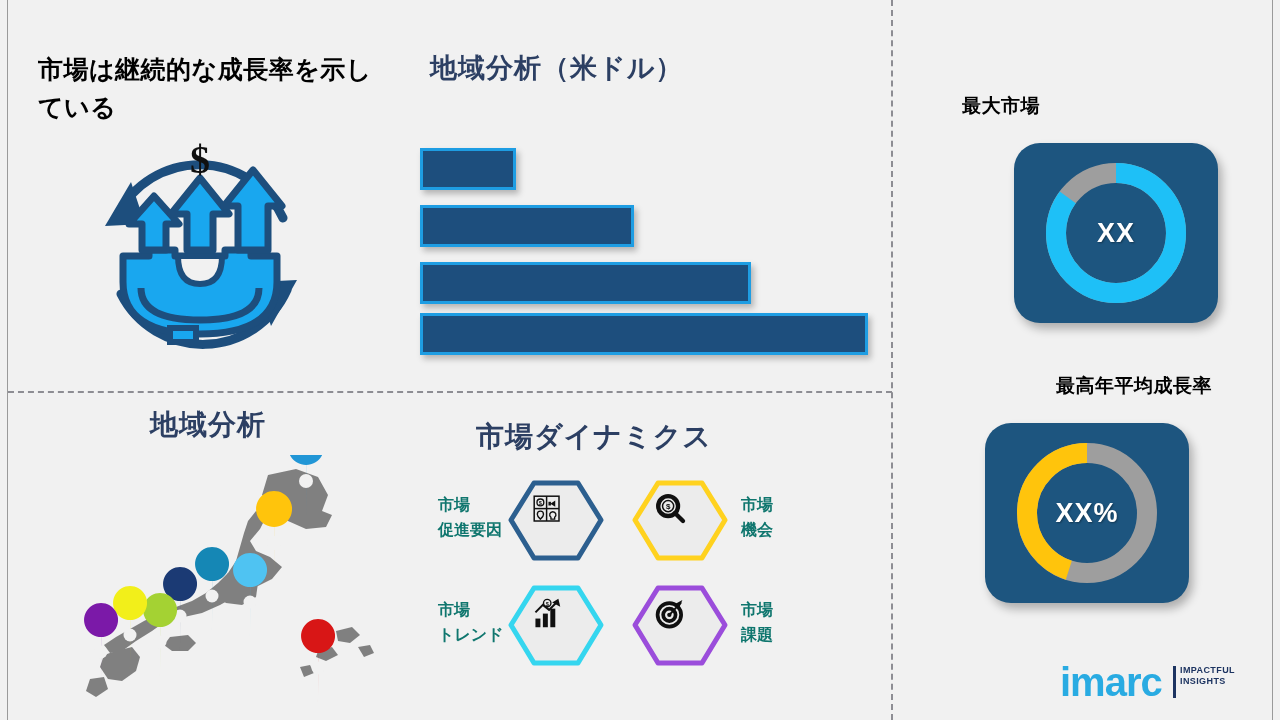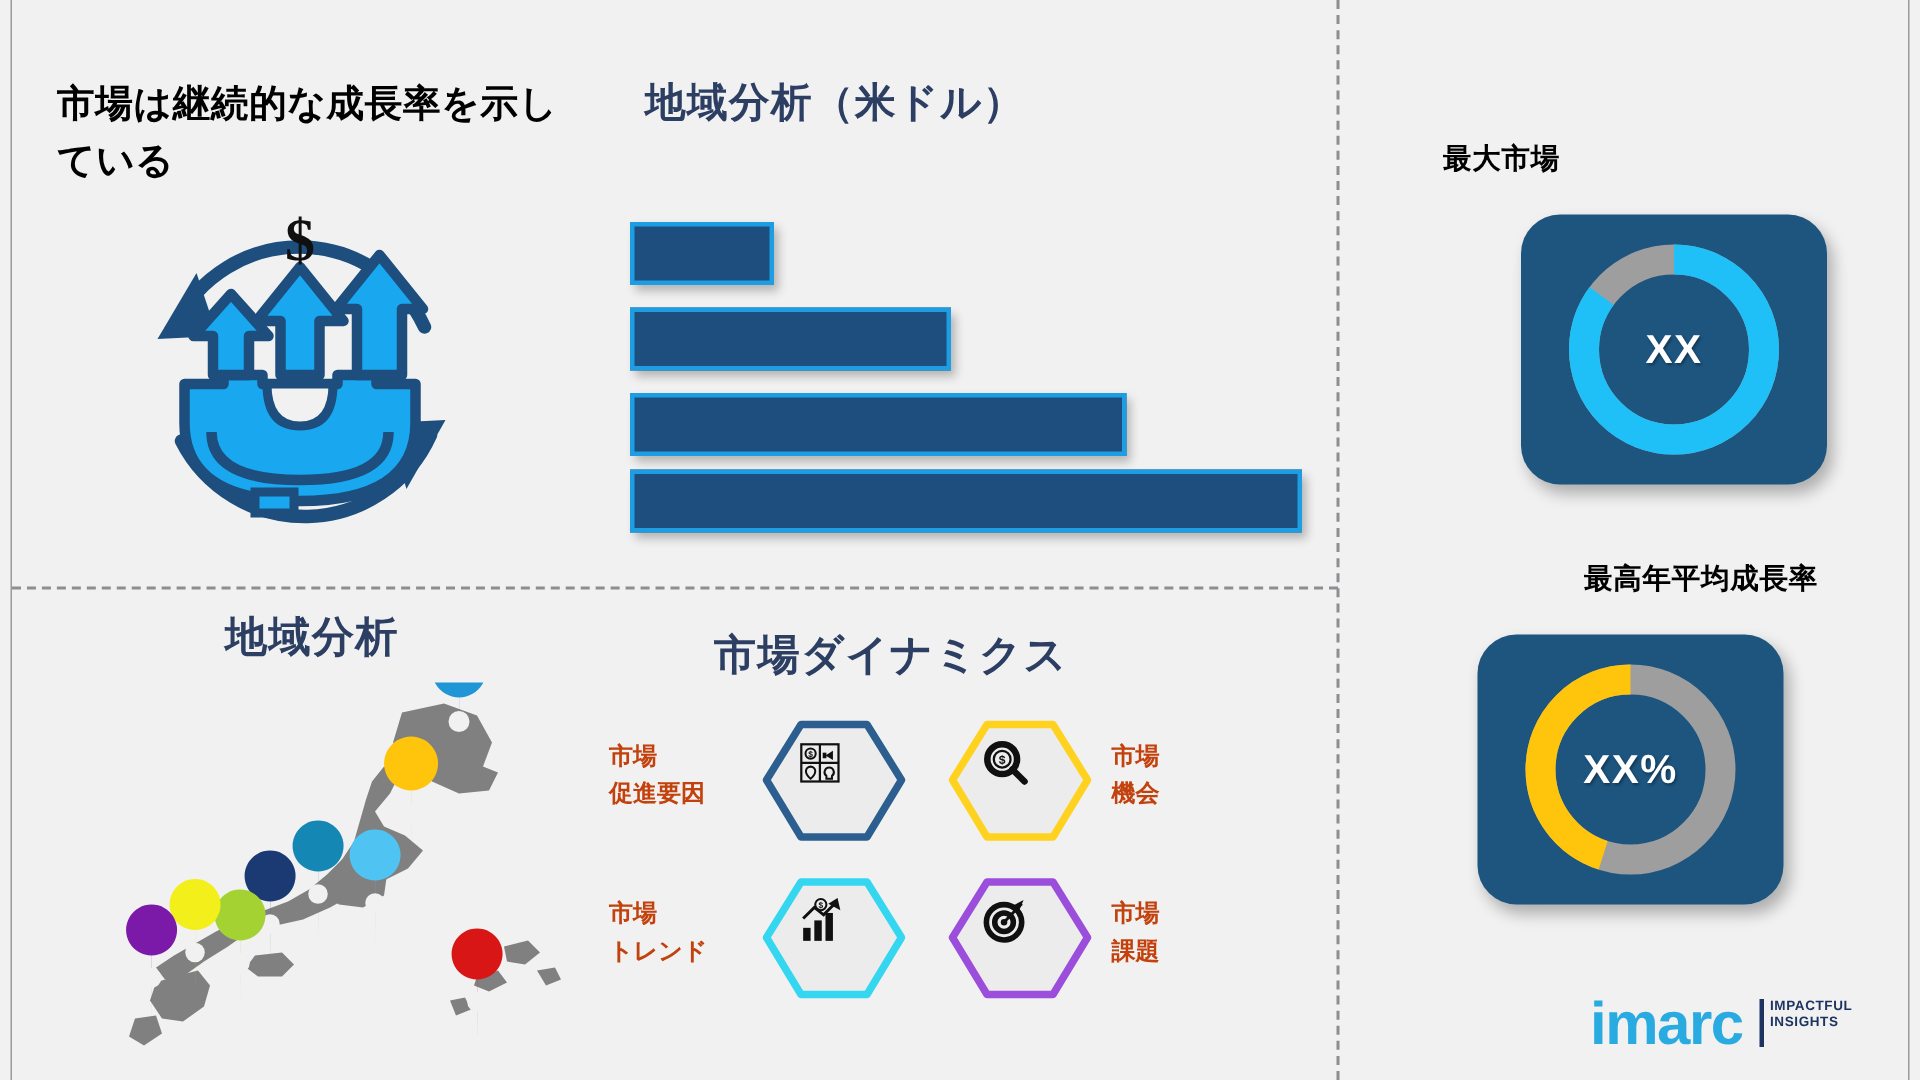--- a/index.html
+++ b/index.html
@@ -78,21 +78,21 @@
 
   
   #dynamics-grid{position:absolute;left:400px;top:478px;width:440px;height:200px;}
   .dyn-item{position:absolute;width:210px;height:85px;}
   .dyn-r1{top:0;}
   .dyn-r2{top:105px;}
   .dyn-left{left:0;}
   .dyn-right{left:230px;}
   .dyn-text{
     position:absolute;top:14px;
-    font-size:16px;font-weight:bold;color:#c2410c;line-height:25px;white-space:pre-line;
+    font-size:16px;font-weight:bold;color:#0f766e;line-height:25px;white-space:pre-line;margin-left:32px;
   }
   .dyn-left .dyn-text{left:6px;width:95px;text-align:left;}
   .dyn-right .dyn-text{right:4px;width:95px;text-align:left;}
   .hexbox{position:absolute;top:0;width:100px;height:85px;}
   .dyn-left .hexbox{left:106px;}
   .dyn-right .hexbox{left:0px;}
 
   
   #logo{position:absolute;left:1060px;top:660px;width:190px;height:44px;}
   #logo-tag{

